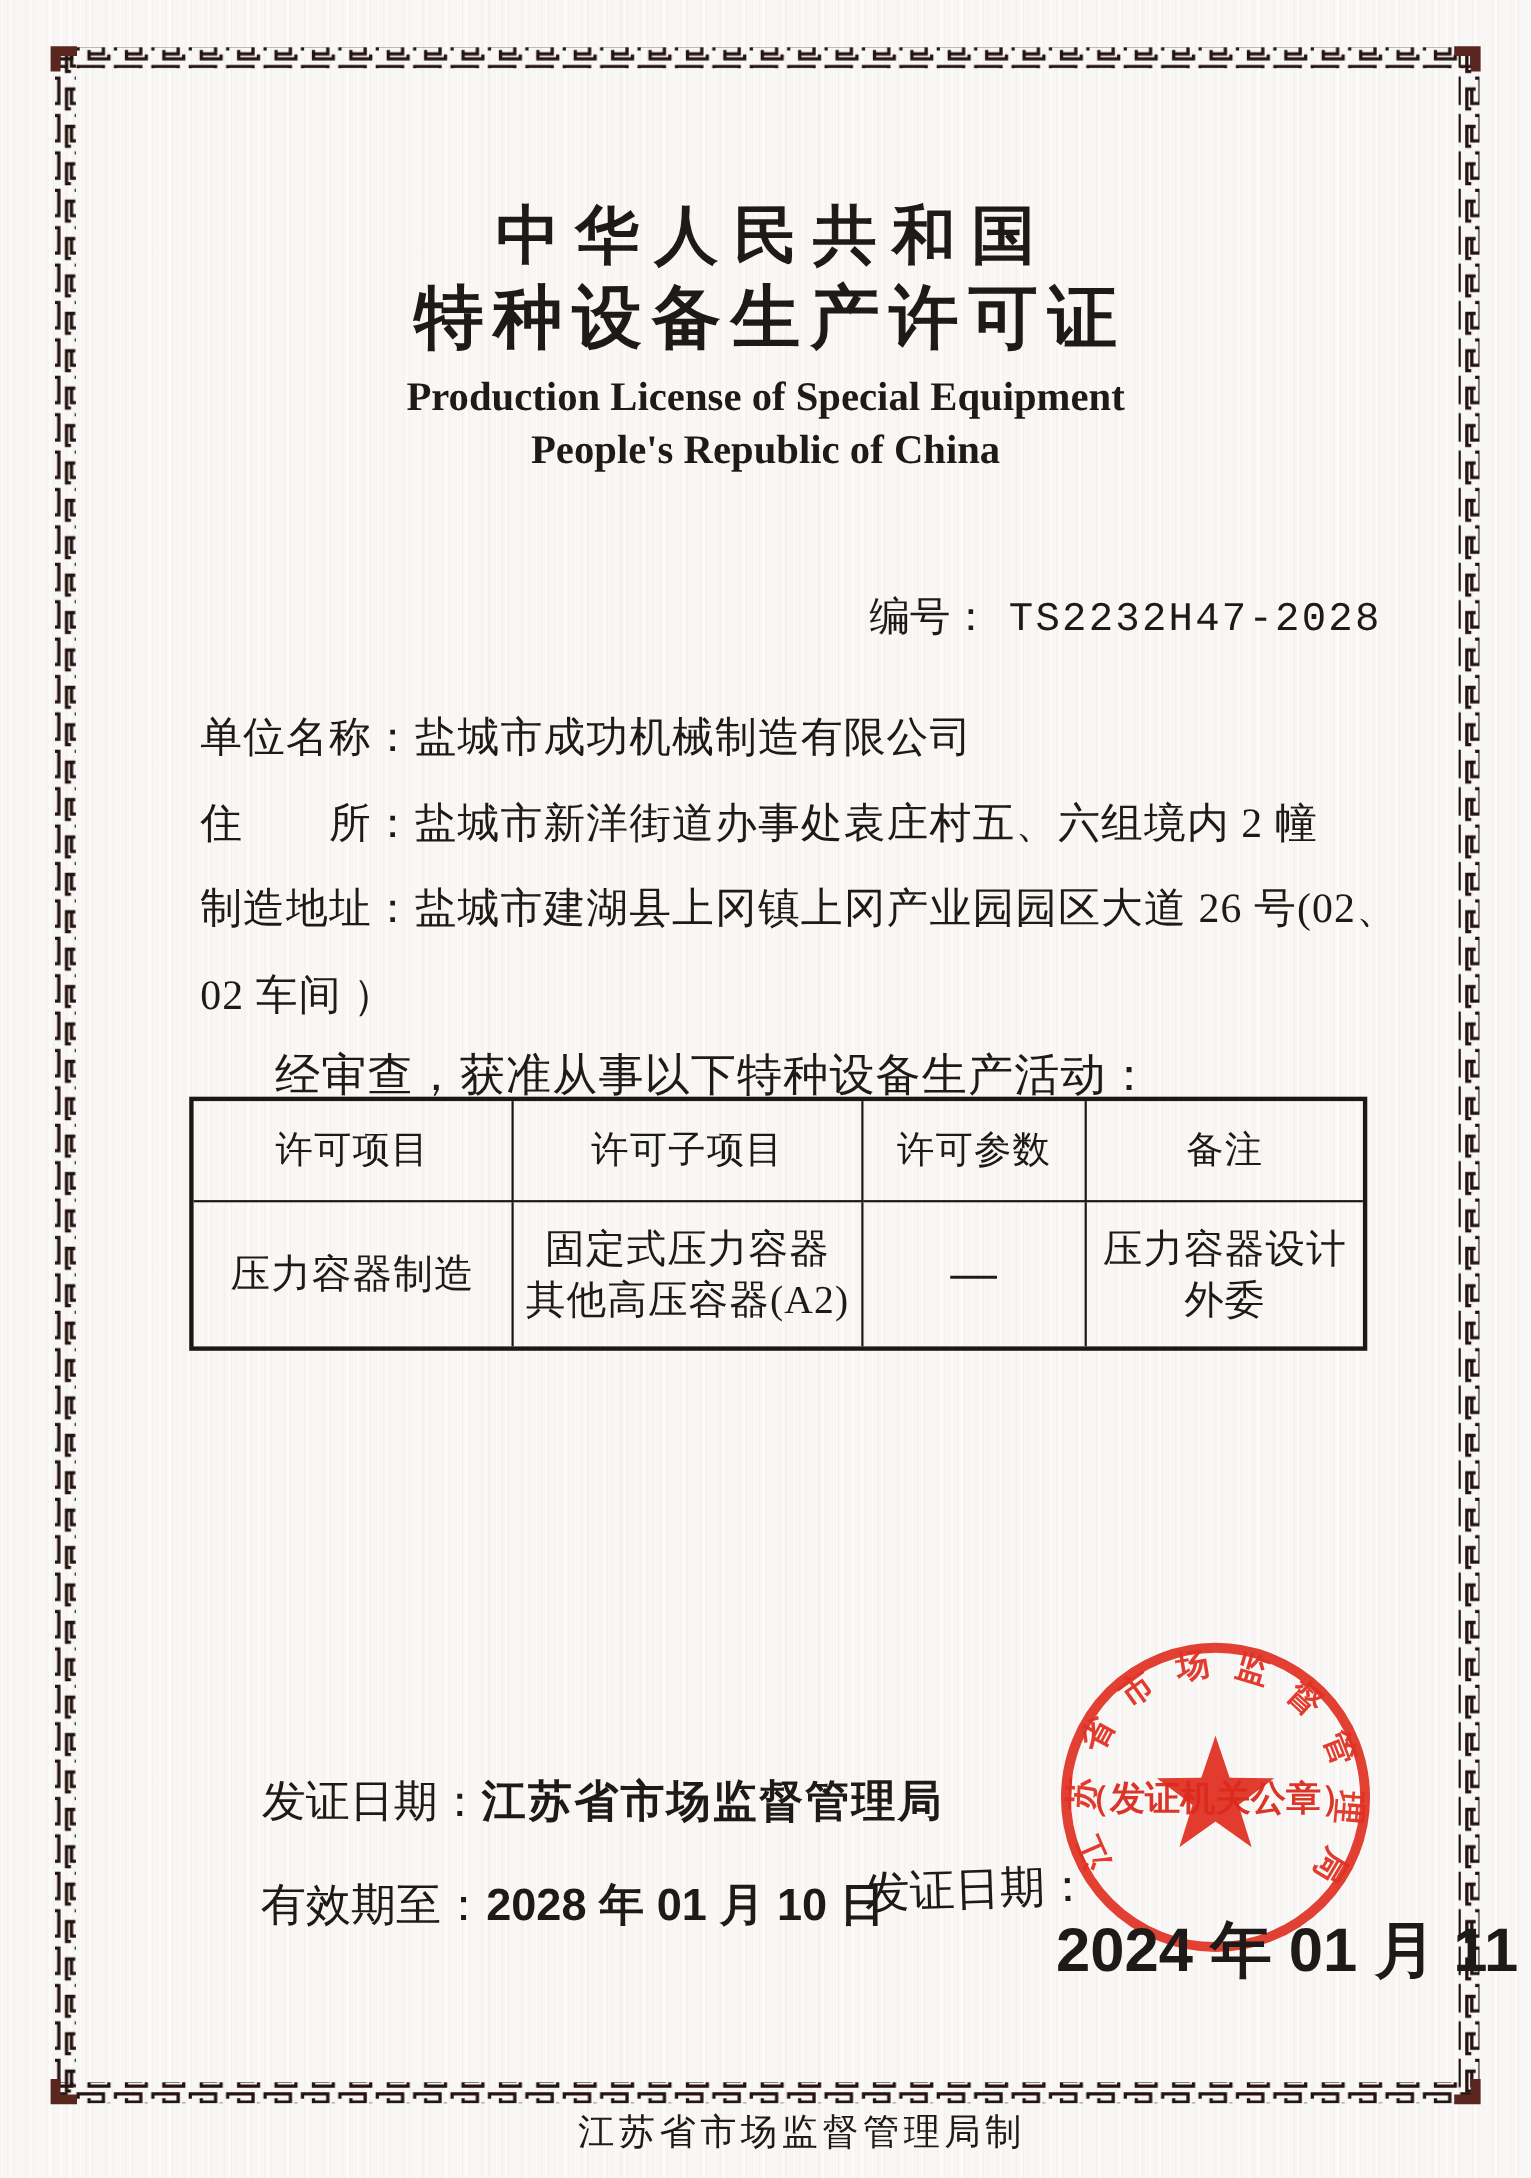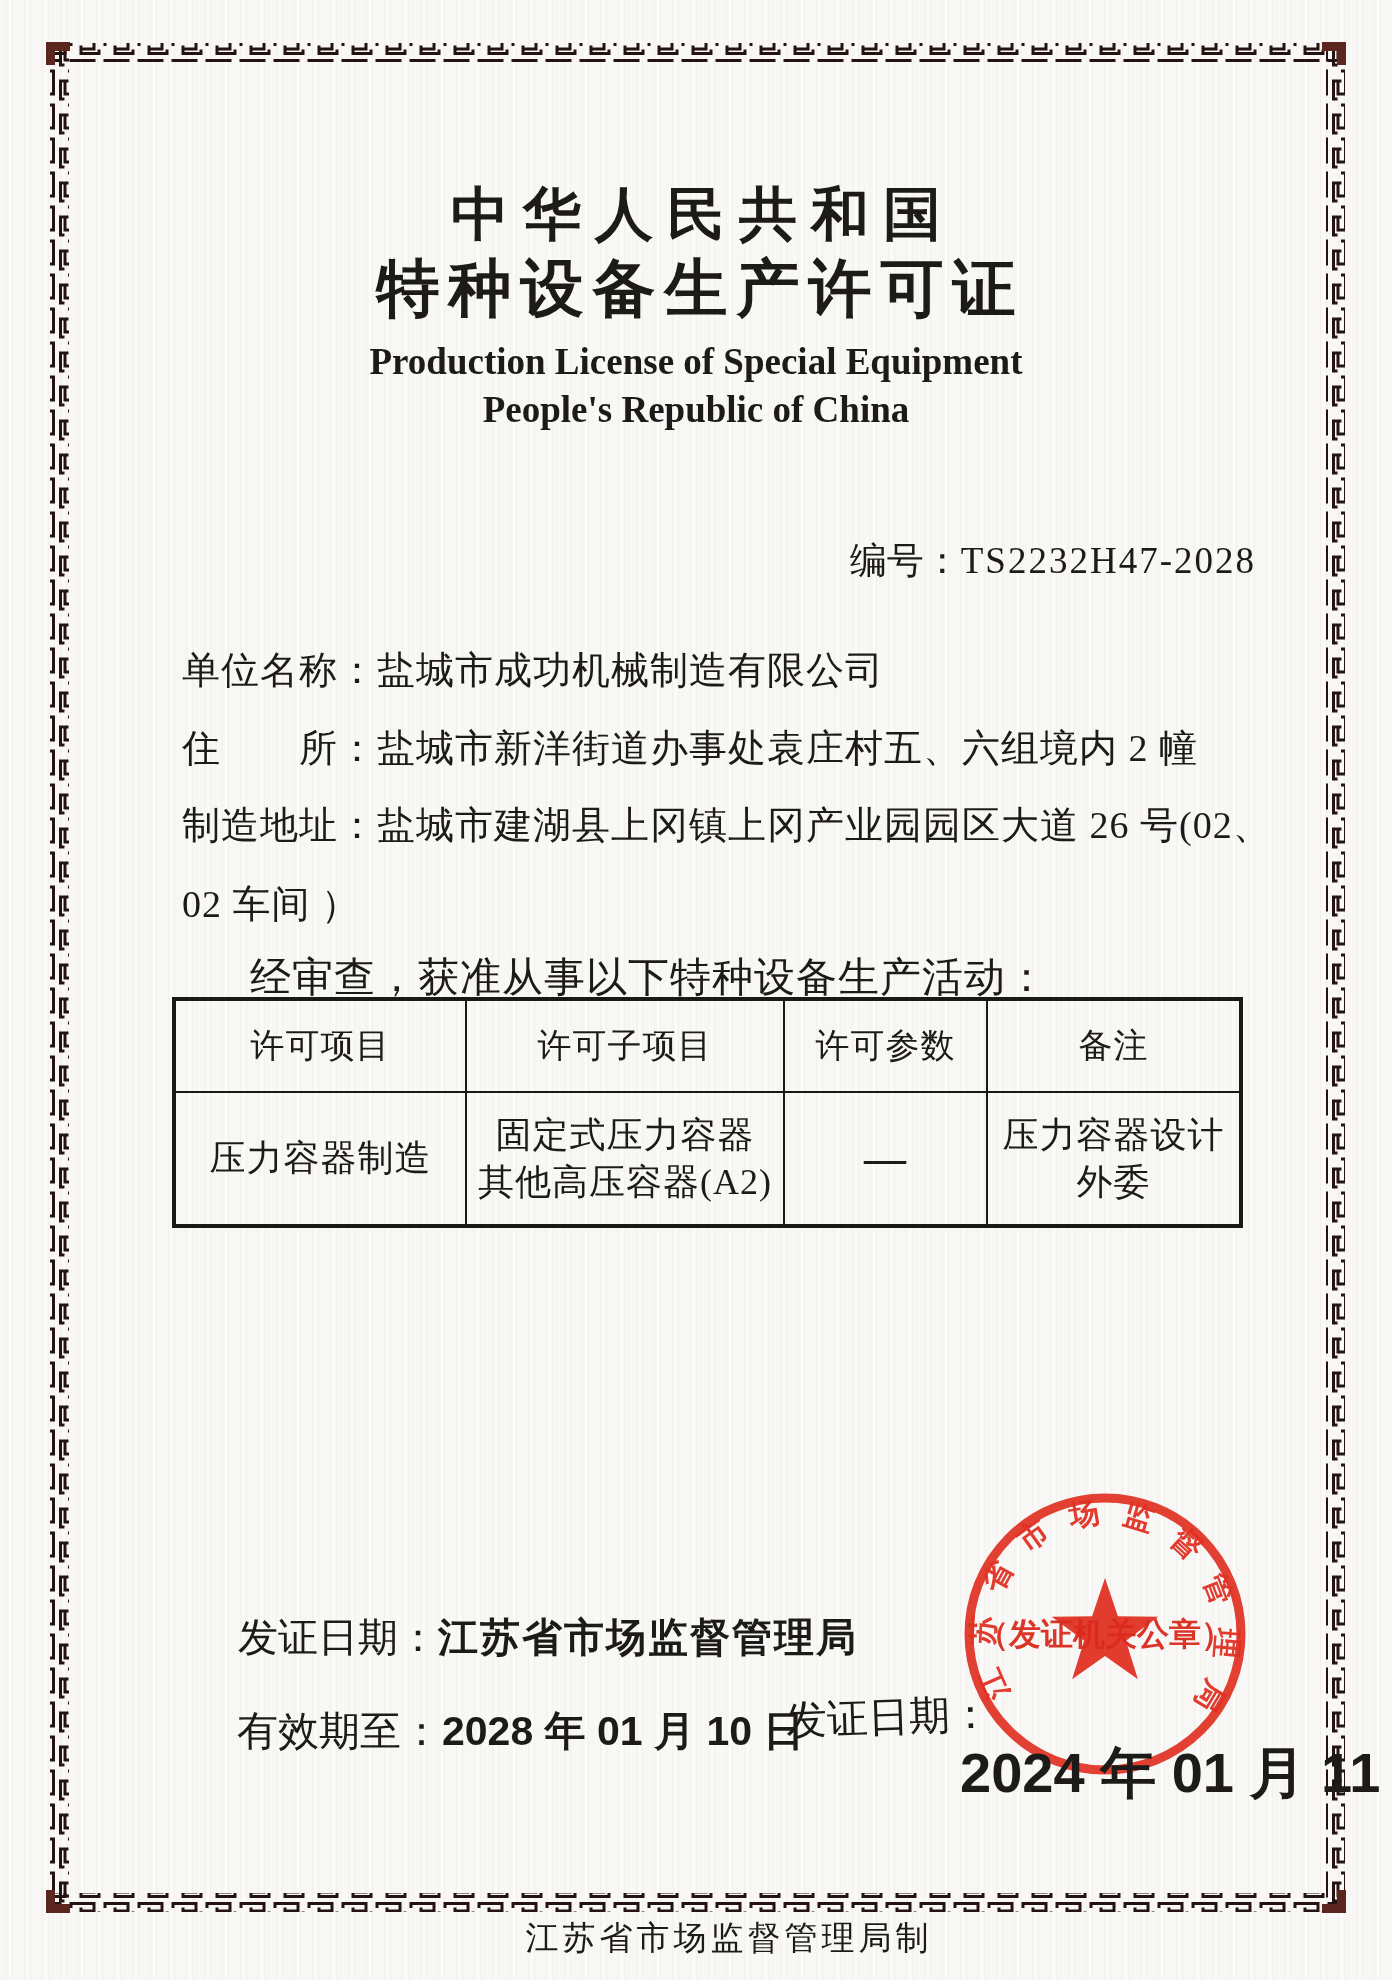--- a/index.html
+++ b/index.html
@@ -16,21 +16,21 @@
   }
   .abs{position:absolute;}
   .center{left:0;right:0;text-align:center;}
   .title-cn{font-family:"DejaVu Sans","Liberation Sans",sans-serif;font-weight:bold;white-space:nowrap;}
   .t1{top:176px;font-size:58px;letter-spacing:14px;padding-left:14px;}
   .t2{top:246px;font-size:63px;letter-spacing:9px;padding-left:9px;}
   .title-en{font-family:"Liberation Serif","DejaVu Serif",serif;font-weight:bold;white-space:nowrap;}
   .e1{top:340px;font-size:37px;}
   .e2{top:388px;font-size:37px;}
   .license-line{top:536px;right:136px;font-size:37px;white-space:nowrap;}
-  .license-no{font-family:Liberation Serif, serif;letter-spacing:2px;}
+  .license-no{font-family:Liberation Mono, monospace;letter-spacing:2px;margin-left:16px;}
   .field{left:182px;font-size:38px;white-space:nowrap;letter-spacing:1px;}
   .f1{top:645px;}
   .f2{top:723px;}
   .f3{top:800px;}
   .f4{top:879px;}
   .approval{left:250px;top:950px;font-size:41px;white-space:nowrap;letter-spacing:1px;}
   .lic-table{
     left:172px;top:997px;width:1071px;height:231px;
     border:4px solid #1b1917;
     display:grid;

